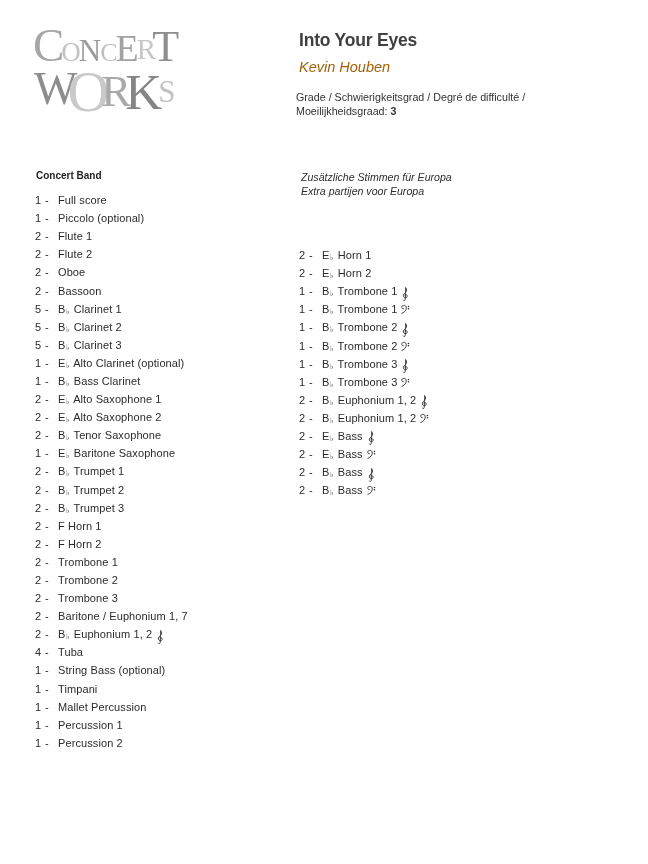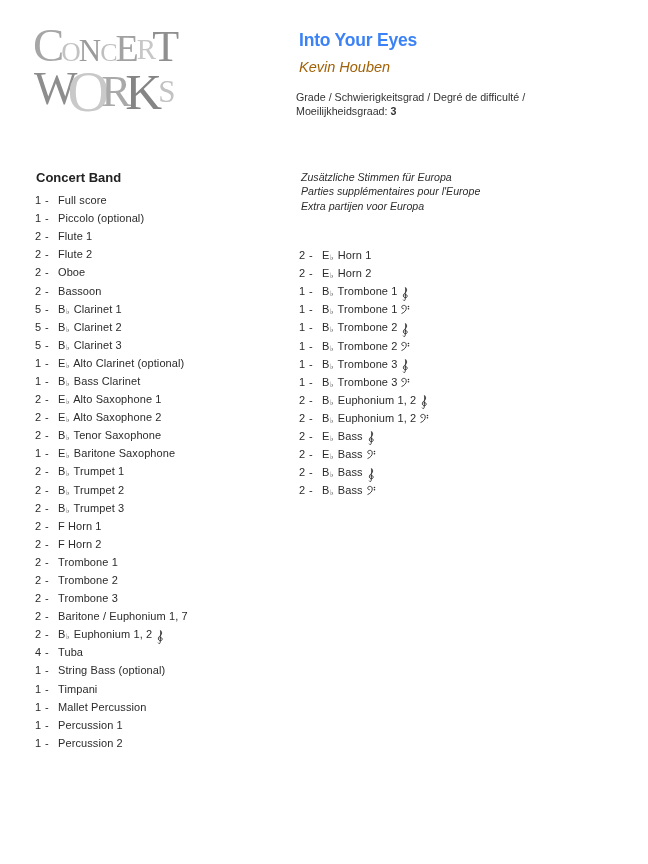--- a/index.html
+++ b/index.html
@@ -21,27 +21,27 @@
   .L1-4{font-size:38px;color:#a2a2a2;margin-left:-2px;}
   .L1-5{font-size:29px;color:#c7c7c7;margin-left:-2px;top:-2px;}
   .L1-6{font-size:44px;color:#8f8f8f;margin-left:-4px;}
   .L2-0{font-size:46px;color:#8d8d8d;}
   .L2-1{font-size:58px;color:#c9c9c9;margin-left:-10px;top:7px;}
   .L2-2{font-size:45px;color:#a9a9a9;margin-left:-8px;top:2px;}
   .L2-3{font-size:51px;color:#858585;margin-left:-6px;top:5px;}
   .L2-4{font-size:31px;color:#c2c2c2;margin-left:-4px;top:-2px;}
 
   
-  .title{position:absolute;left:299px;top:30px;font-size:17.5px;font-weight:bold;color:#3b82f6;letter-spacing:-0.2px;}
+  .title{position:absolute;left:299px;top:30px;font-size:17.5px;font-weight:bold;color:#404040;letter-spacing:-0.2px;}
   .composer{position:absolute;left:299px;top:59px;font-size:14.5px;font-weight:normal;font-style:italic;color:#a16207;}
   .grade{position:absolute;left:296px;top:90px;font-size:10.7px;line-height:14px;color:#333;}
   .grade .grade-num{font-weight:bold;margin-left:3px;}
 
   
-  #left-heading{position:absolute;left:36px;top:170px;font-size:13px;font-weight:bold;color:#222;}
+  #left-heading{position:absolute;left:36px;top:170px;font-size:10px;font-weight:bold;color:#222;}
   #right-heading{position:absolute;left:301px;top:170px;font-size:10.6px;line-height:14.3px;font-style:italic;color:#2e2e2e;}
   #right-heading .hl-0{font-weight:bold;}
 
   
   #left-list{position:absolute;left:35px;top:191px;}
   #right-list{position:absolute;left:299px;top:246px;}
   .row{display:flex;align-items:center;height:18.1px;font-size:11px;white-space:nowrap;}
   .qty{width:10px;flex:none;}
   .dash{width:13px;flex:none;}
   .label{letter-spacing:0.1px;}
@@ -78,21 +78,20 @@
   <div class="composer">Kevin Houben</div>
   <div class="grade">
     <div>Grade / Schwierigkeitsgrad / Degré de difficulté /</div>
     <div><span>Moeilijkheidsgraad:</span><span class="grade-num">3</span></div>
   </div>
 
   <div id="left-heading">Concert Band</div>
 
   <div id="right-heading">
     <div class="hl-1">Zusätzliche Stimmen für Europa</div>
-    <div class="hl-2">Parties supplémentaires pour l'Europe</div>
     <div class="hl-3">Extra partijen voor Europa</div>
   </div>
 
   <div id="left-list">
       <div class="row">
         <span class="qty">1</span>
         <span class="dash">-</span>
         <span class="label">Full score</span>
       </div>
       <div class="row">

